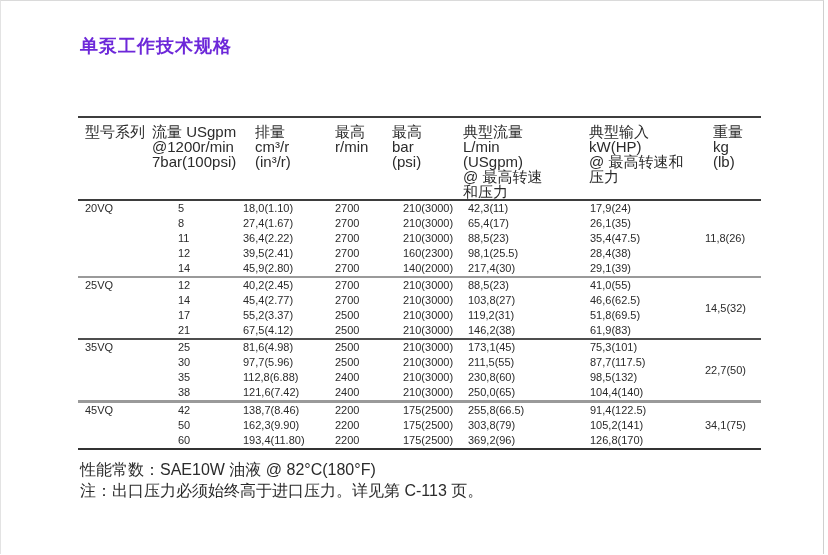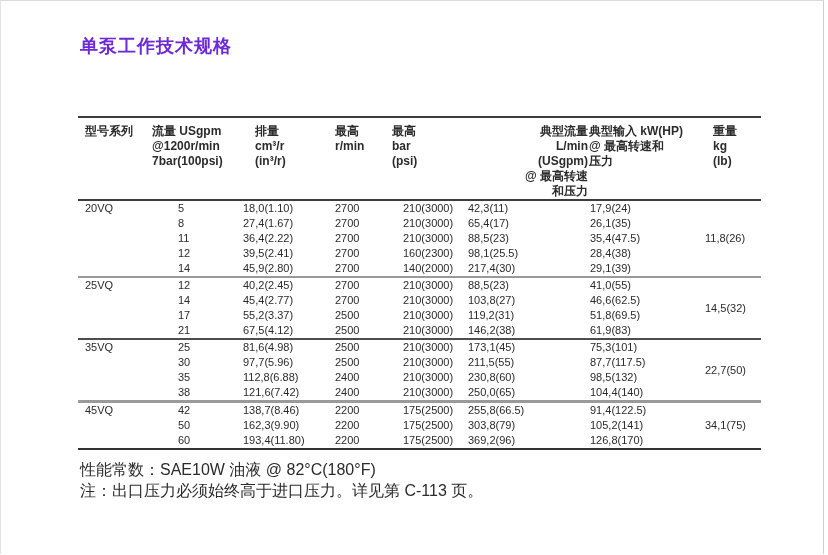--- a/index.html
+++ b/index.html
@@ -17,35 +17,35 @@
     margin:36px 0 0 80px;font-size:18px;line-height:20px;font-weight:bold;
     color:#6d28d9;letter-spacing:1px;
   }
   table.spec{
     table-layout:fixed;border-collapse:collapse;width:683px;
     margin:60px 0 0 78px;
     border-top:2px solid #3d3d3d;
     border-bottom:2px solid #333333;
   }
   .spec th{
-    vertical-align:top;text-align:left;font-weight:bold;
-    font-size:12px;line-height:15px;color:#2b2b2b;
+    vertical-align:top;text-align:left;font-weight:normal;
+    font-size:15px;line-height:15px;color:#2b2b2b;
     padding:6px 0 0 0;border-bottom:2px solid #3d3d3d;
   }
   .spec td{
     font-size:11px;line-height:15px;height:15px;padding:0;
     vertical-align:top;white-space:nowrap;color:#2b2b2b;
   }
   
   th.col0{padding-left:7px;}  td.model{padding-left:7px;}
   th.col1{padding-left:0;}    td.col1{padding-left:26px;}
   th.col2{padding-left:12px;} td.col2{padding-left:0;}
   th.col3{padding-left:2px;}  td.col3{padding-left:2px;}
   th.col4{padding-left:1px;}  td.col4{padding-left:12px;}
-  th.col5{padding-left:0;text-align:right;}    td.col5{padding-left:5px;}
+  th.col5{padding-left:0;}    td.col5{padding-left:5px;}
   th.col6{padding-left:1px;}  td.col6{padding-left:2px;}
   th.col7{padding-left:10px;} td.weight{padding-left:2px;}
   td.model{vertical-align:top;}
   td.weight{vertical-align:middle;}
   
   tr.sec1 td{border-top:2px solid #9a9a9a;}
   tr.sec2 td{border-top:2px solid #4d4d4d;}
   tr.sec3 td{border-top:3px solid #9a9a9a;}
   .notes{margin:12px 0 0 80px;}
   .notes p{margin:0 0 5px 0;font-size:16px;line-height:16px;color:#2b2b2b;}

